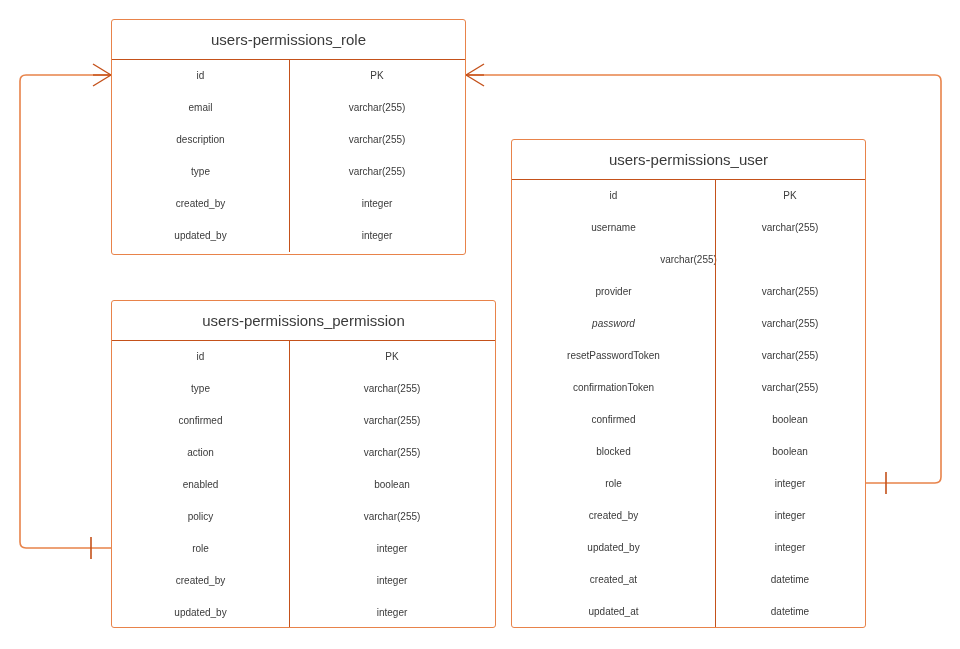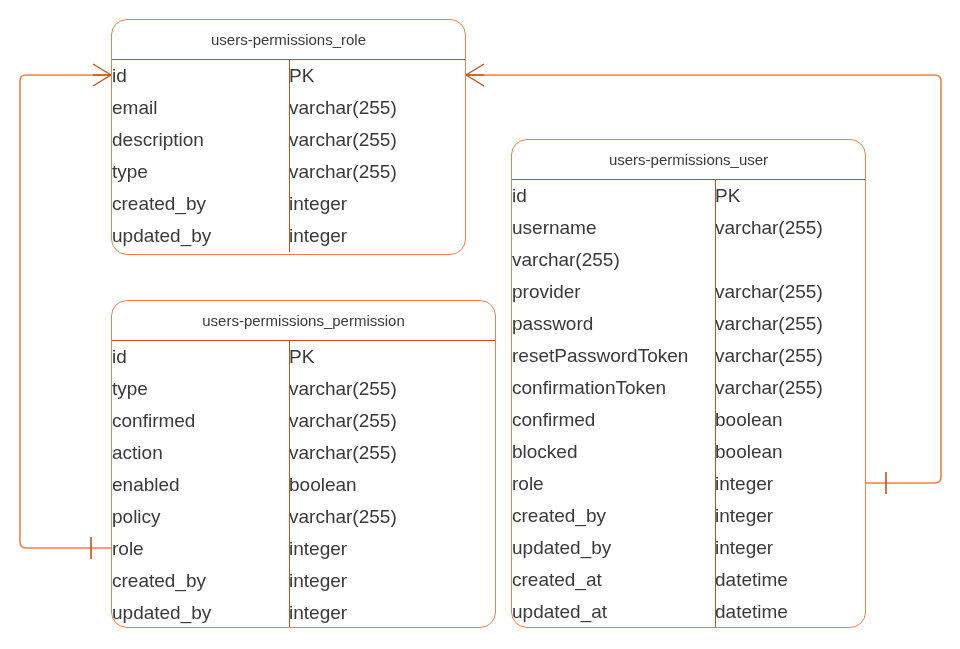--- a/index.html
+++ b/index.html
@@ -21,21 +21,21 @@
     left: 0;
     top: 0;
     width: 960px;
     height: 649px;
     pointer-events: none;
   }
   .entity {
     position: absolute;
     box-sizing: border-box;
     border: 1.6px solid #E8834A;
-    border-radius: 16px;
+    border-radius: 3px;
     background: #ffffff;
     overflow: hidden;
   }
   .entity-title {
     height: 39px;
     line-height: 39px;
     text-align: center;
     font-size: 15px;
     color: #3a3a3a;
     white-space: nowrap;
@@ -50,23 +50,23 @@
     bottom: 0;
     width: 0;
     border-left: 1.6px solid #C4511A;
   }
   .row {
     display: flex;
     height: 32px;
     line-height: 32px;
   }
   .cell {
-    font-size: 19px;
+    font-size: 10px;
     color: #3a3a3a;
-    text-align: left;
+    text-align: center;
     white-space: nowrap;
     overflow: hidden;
   }
   .cell-name { flex: 0 0 auto; }
   .cell-type { flex: 1 1 auto; }
 </style>
 </head>
 <body>
 
 <div id="canvas">
@@ -178,21 +178,21 @@
             <div class="cell cell-type">varchar(255)</div>
           </div>
           <div class="row">
             <div class="cell cell-type">varchar(255)</div>
           </div>
           <div class="row">
             <div class="cell cell-name" style="width: 203px;">provider</div>
             <div class="cell cell-type">varchar(255)</div>
           </div>
           <div class="row">
-            <div class="cell cell-name" style="width: 203px;">password</div>
+            <div class="cell cell-name" style="width: 203px; font-style: italic;">password</div>
             <div class="cell cell-type">varchar(255)</div>
           </div>
           <div class="row">
             <div class="cell cell-name" style="width: 203px;">resetPasswordToken</div>
             <div class="cell cell-type">varchar(255)</div>
           </div>
           <div class="row">
             <div class="cell cell-name" style="width: 203px;">confirmationToken</div>
             <div class="cell cell-type">varchar(255)</div>
           </div>

